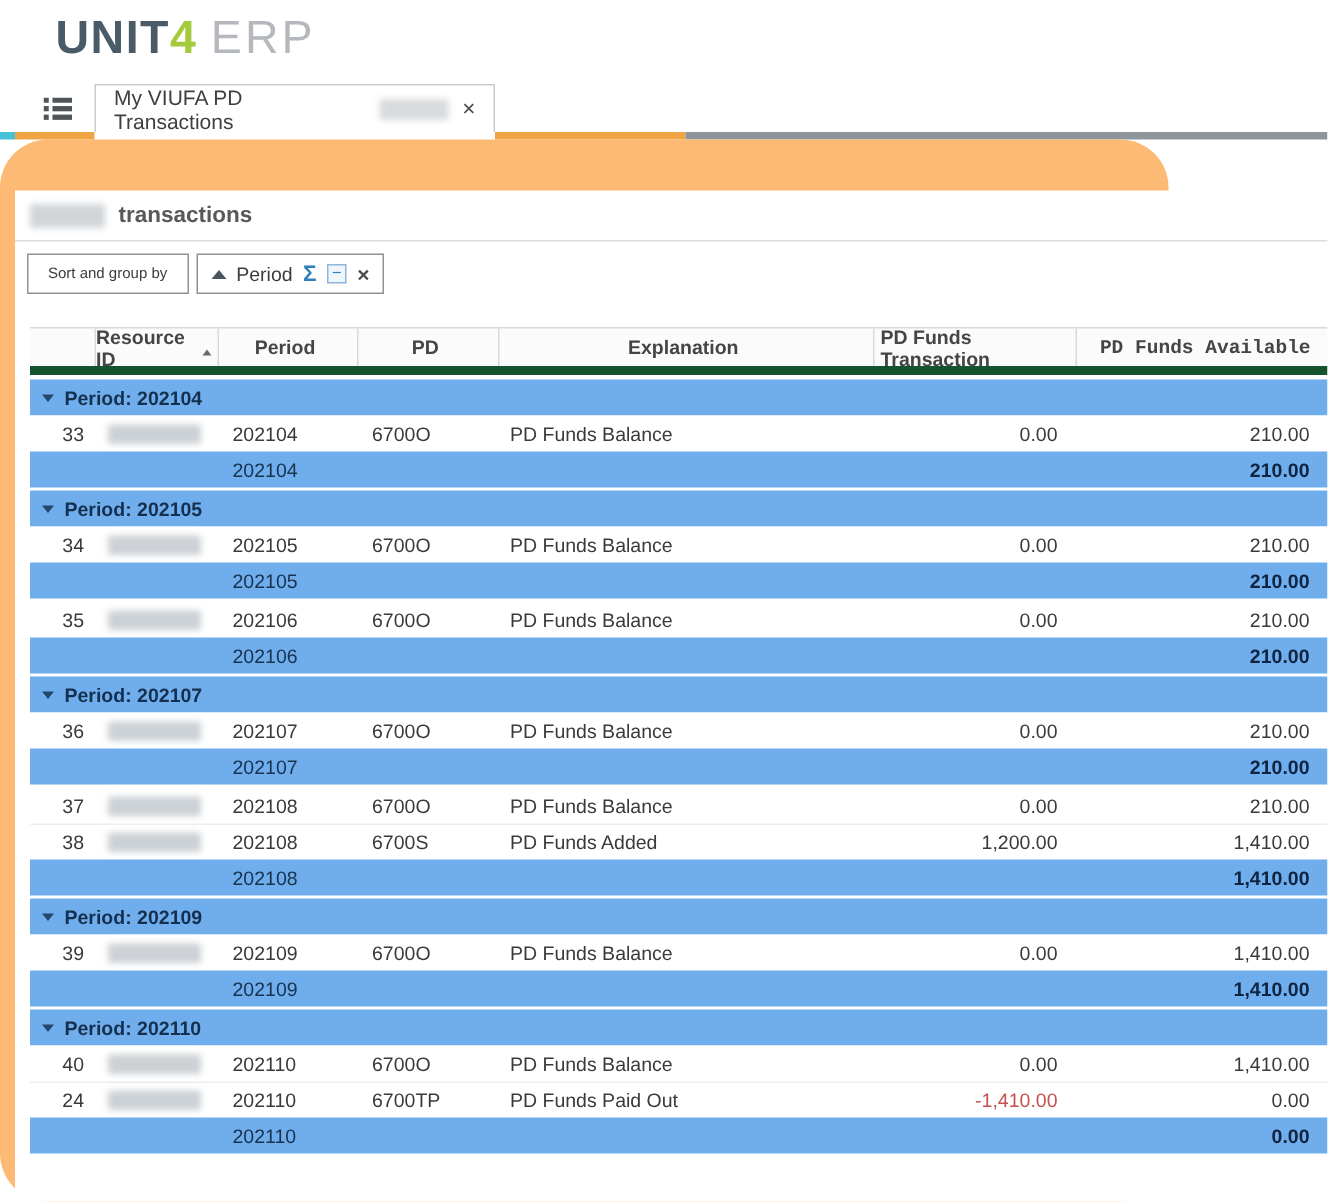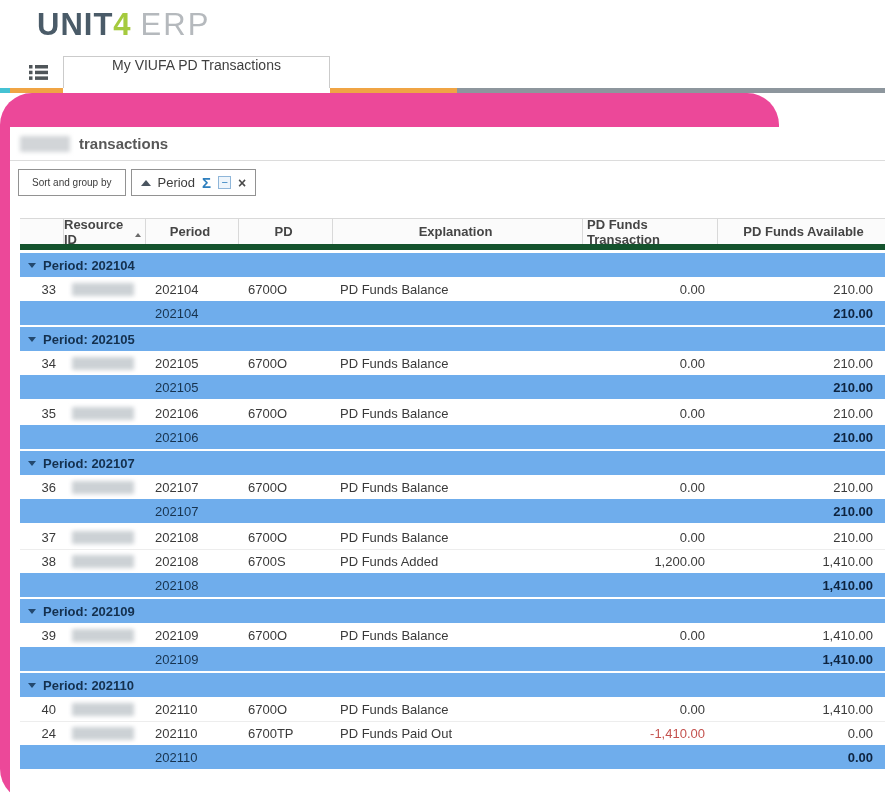--- a/index.html
+++ b/index.html
@@ -12,28 +12,28 @@
   .logo .brand { color:#4a5b68; }
   .logo .four  { color:#a5ca3e; }
   .logo .product { color:#b5b9bd; font-weight:normal; letter-spacing:2px; margin-left:9px; }
 
   
   .tabbar { position:absolute; top:56px; left:0; width:885px; height:32px; background:#fff; }
   .menu-tab { position:absolute; left:14px; top:0; width:49px; height:32px;
               display:flex; align-items:center; justify-content:center; cursor:pointer; }
   .active-tab { position:absolute; left:63px; top:0; width:267px; height:32px; background:#fff;
                 border:1px solid #cbcbcb; border-bottom:none;
-                display:flex; align-items:center; gap:9px; padding:0 12px; font-size:14px; color:#3f3f3f;flex-direction:column; }
+                display:flex; align-items:center; gap:9px; padding:0 12px; font-size:14px; color:#3f3f3f; }
   .tab-close { font-size:15px; color:#4a4a4a; margin-left:auto; cursor:pointer; line-height:1; }
 
   .accent-bar { position:absolute; top:88px; left:0; width:885px; height:5px; }
   .accent-bar .seg { position:absolute; top:0; height:5px; }
 
   
-  .page-bg { position:absolute; top:93px; left:0; width:779px; height:708px; background:#ec4899;border-radius:32px; }
+  .page-bg { position:absolute; top:93px; left:0; width:779px; height:708px; background:#fdba74;border-radius:32px; }
   .panel { position:absolute; left:10px; top:34px; width:875px; height:674px; background:#fff; }
 
   .title-row { height:34px; border-bottom:1px solid #dcdcdc; display:flex; align-items:center;
                gap:9px; padding-left:10px; }
   .title-text { font-size:15px; font-weight:bold; color:#585858; }
 
   .redacted { background:#d2d5d8; filter:blur(2px); border-radius:1px; }
   .redact-title { width:50px; height:16px; }
   .redact-tab { width:46px; height:14px; background:#d8dadc; }
   .redact-cell { width:62px; height:13px; background:#ccd1d5; }
@@ -136,21 +136,21 @@
       <div class="hdr">
         <div class="cell c0"></div>
         <div class="cell c1" style="justify-content:center;padding-left:0;">
             <span>Resource ID</span>
             <span class="sort-mark"></span>
           </div>
         <div class="cell c2" style="padding-left:0;">Period</div>
         <div class="cell c3" style="padding-left:0;">PD</div>
         <div class="cell c4" style="padding-left:0;">Explanation</div>
         <div class="cell c5" style="justify-content:center;padding-right:0;">PD Funds Transaction</div>
-        <div class="cell c6" style="justify-content:center;padding-right:0;">PD Funds Available</div>
+        <div class="cell c6" style="justify-content:center;padding-right:0;font-family:Liberation Mono, monospace;">PD Funds Available</div>
       </div>
       <div id="table-body">
           <div class="group-hdr">
             <div class="tri-down"></div>
             <div class="">Period: 202104</div>
           </div>
           <div class="row">
             <div class="cell c0">33</div>
             <div class="cell c1">
               <div class="redacted redact-cell"></div>

